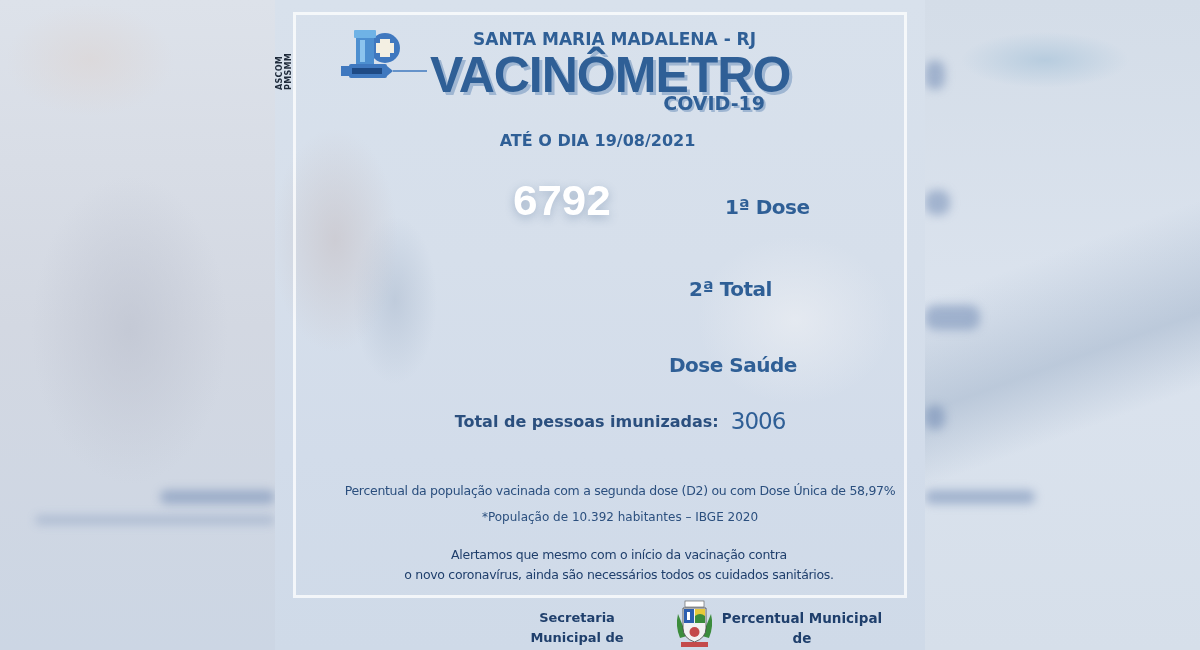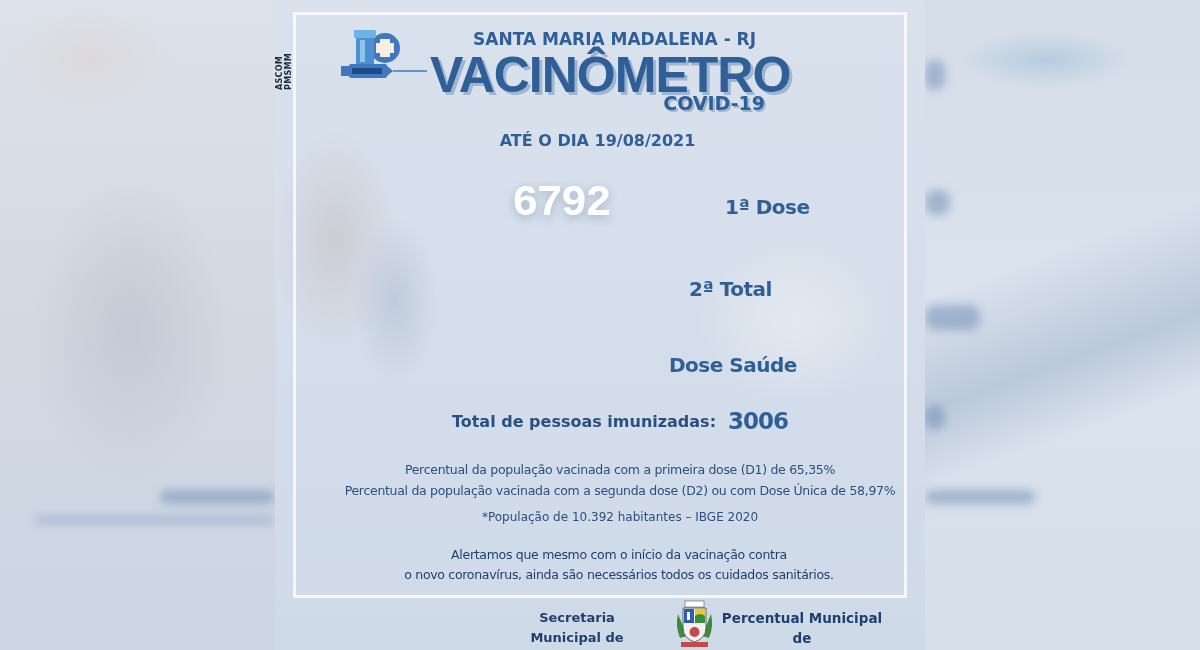--- a/index.html
+++ b/index.html
@@ -78,21 +78,21 @@
   .dose-label {
     position: absolute; font-size: 20px; color: #2f5f96; font-weight: bold;
     letter-spacing: -0.5px;
   }
 
   .total {
     position: absolute; left: 0; top: 408px; width: 650px; text-align: center;
     color: #2b4f7e; padding-left: 40px;
   }
   .total .lbl { font-size: 16px; font-weight: bold; vertical-align: middle; margin-top: 40px; }
-  .total .val { font-size: 23px; font-weight: bold; margin-left: 12px; vertical-align: middle; letter-spacing: -1px; color: #2f5f96; }
+  .total .val { font-size: 23px; font-weight: normal; margin-left: 12px; vertical-align: middle; letter-spacing: -1px; color: #2f5f96; }
 
   .pct { position: absolute; left: 0; width: 650px; text-align: center; font-size: 12.5px; color: #2b4f7e; letter-spacing: -0.3px; }
   .pct1 { top: 462px; padding-left: 40px; }
   .pct2 { top: 483px; padding-left: 40px; }
   .pop { position: absolute; left: 0; top: 510px; width: 650px; text-align: center; font-size: 12px; color: #2b4f7e; padding-left: 40px; }
 
   .alert { position: absolute; left: 0; width: 650px; text-align: center; font-size: 12.5px; color: #1f3f6c; letter-spacing: -0.3px; padding-left: 38px; }
   .alert1 { top: 547px; }
   .alert2 { top: 567px; }
 
@@ -149,21 +149,20 @@
     <div class="dose-label" style="left:414px;top:27px;">2ª Total</div>
   </div>
   <div class="dose-row" style="top:328px;">
     <div class="dose-label" style="left:394px;top:25px;">Dose Saúde</div>
   </div>
 
   <div class="total">
     <span class="lbl">Total de pessoas imunizadas:</span><span class="val">3006</span>
   </div>
 
-  <div class="pct pct1">Percentual da população vacinada com a primeira dose (D1) de 65,35%</div>
   <div class="pct pct2">Percentual da população vacinada com a segunda dose (D2) ou com Dose Única de 58,97%</div>
   <div class="pop">*População de 10.392 habitantes – IBGE 2020</div>
 
   <div class="alert alert1">Alertamos que mesmo com o início da vacinação contra</div>
   <div class="alert alert2">o novo coronavírus, ainda são necessários todos os cuidados sanitários.</div>
 
 
   <div class="foot foot-sec">
     <div>Secretaria</div>
     <div>Municipal de Saúde</div>

